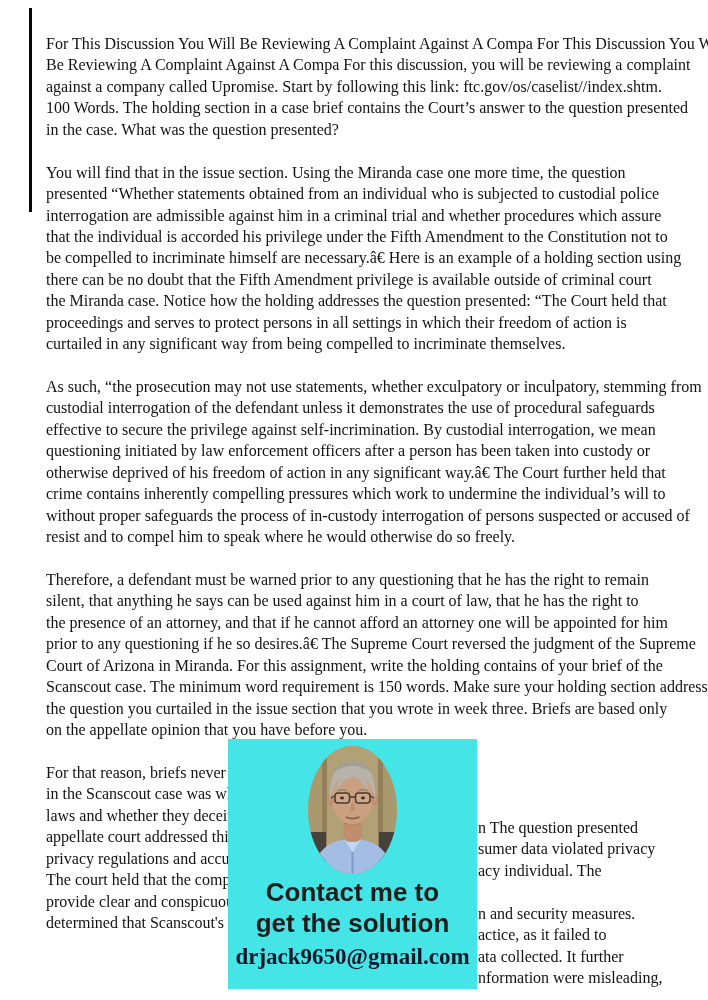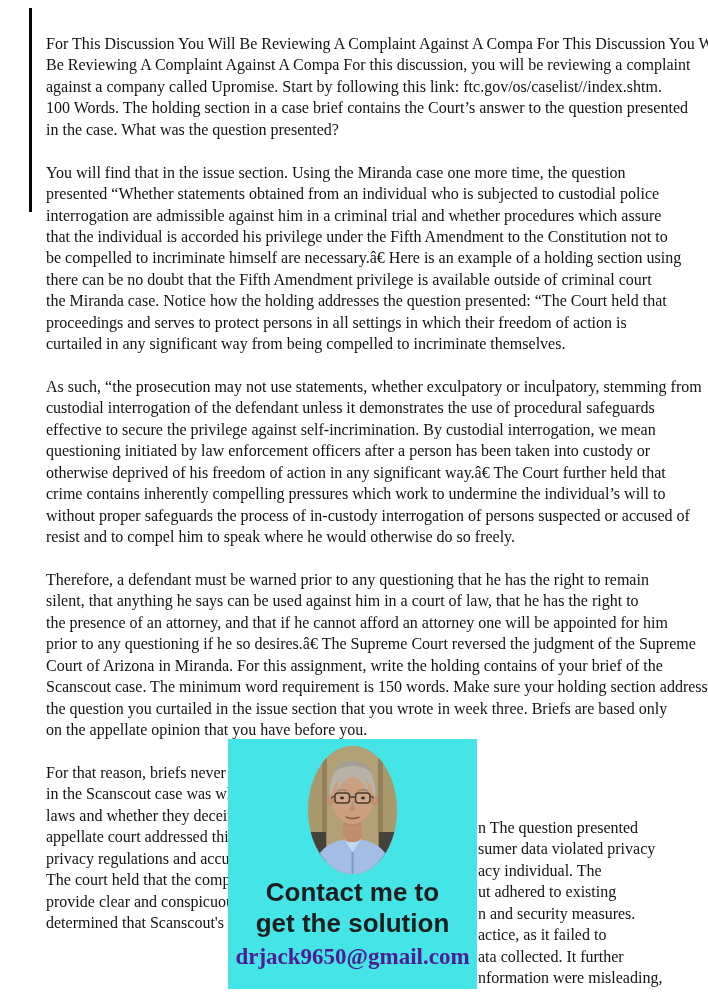--- a/index.html
+++ b/index.html
@@ -27,21 +27,21 @@
     text-align:center;
   }
   .promo-photo { margin-top:7px; width:89px; height:128px; flex:0 0 auto; }
   .promo-line {
     font-family:"Liberation Sans","DejaVu Sans",sans-serif;
     font-weight:700; font-size:26px; line-height:31px; color:#1d1d1d;
   }
   .promo-headline { margin-top:3px; }
   .promo-email {
     font-family:"Liberation Serif","DejaVu Serif",serif;
-    font-weight:700; font-size:23px; line-height:28px; color:#4c1d95;
+    font-weight:700; font-size:23px; line-height:28px; color:#0f172a;
     margin-top:4px;
   }
 </style>
 </head>
 <body>
 
 <div class="left-rule" style="background: rgb(8, 8, 8);"></div>
 
 <div class="text-body">
     <div class="para">
@@ -90,21 +90,20 @@
       <div class="line split">
         <span class="lfrag">in the Scanscout case was wheth</span>
         <span class="rfrag">sumer data violated privacy</span>
       </div>
       <div class="line split">
         <span class="lfrag">laws and whether they deceived</span>
         <span class="rfrag">acy individual. The</span>
       </div>
       <div class="line split">
         <span class="lfrag">appellate court addressed this pr</span>
-        <span class="rfrag">ut adhered to existing</span>
       </div>
       <div class="line split">
         <span class="lfrag">privacy regulations and accurate</span>
         <span class="rfrag">n and security measures.</span>
       </div>
       <div class="line split">
         <span class="lfrag">The court held that the company</span>
         <span class="rfrag">actice, as it failed to</span>
       </div>
       <div class="line split">

